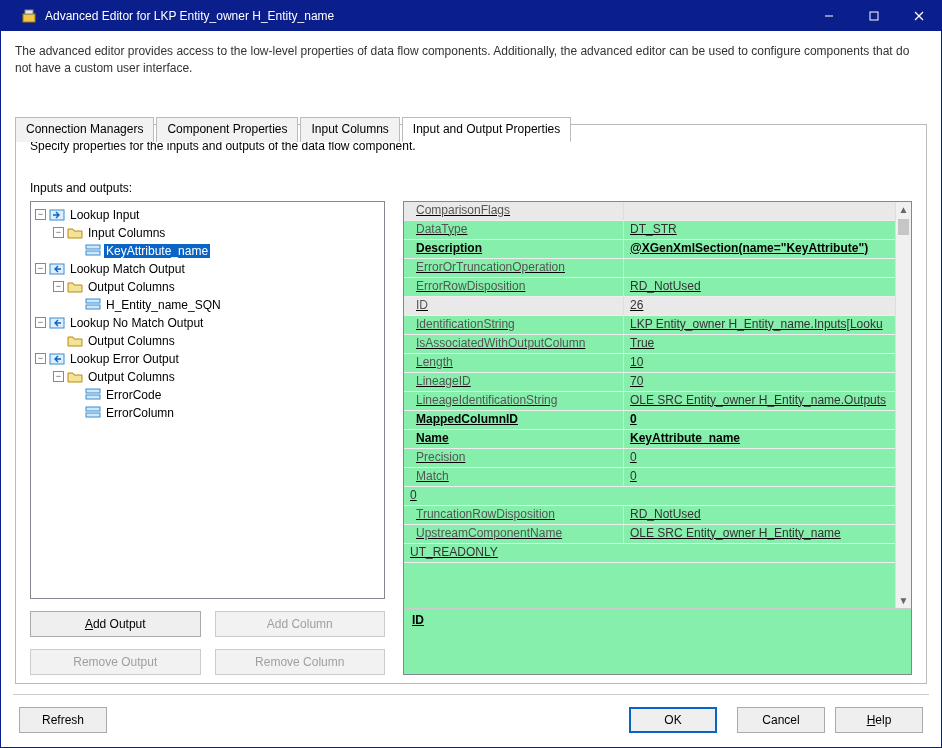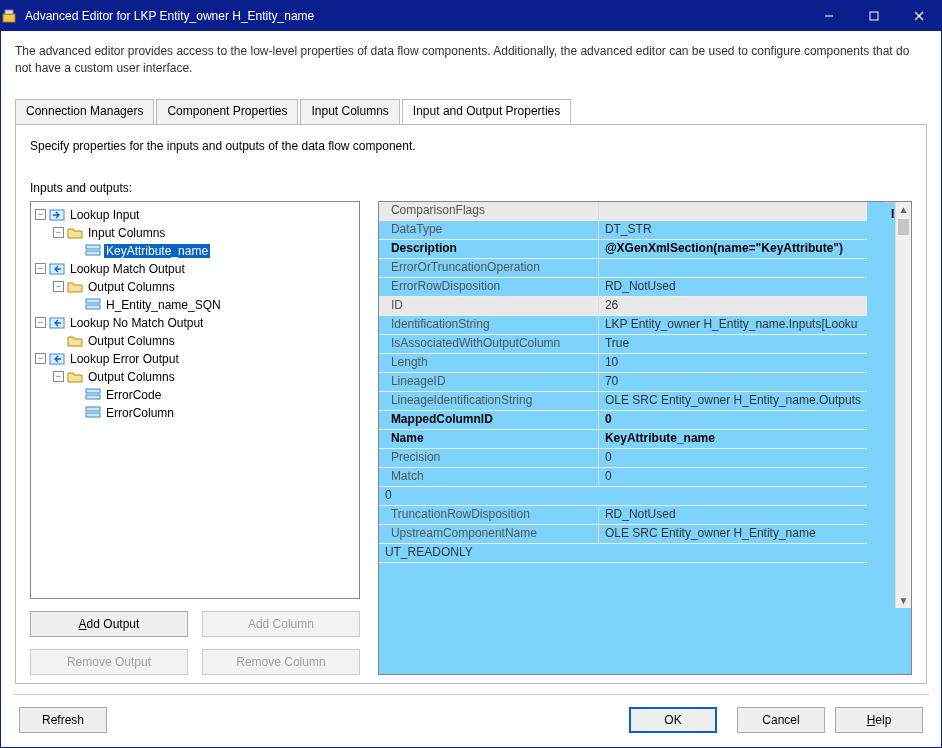--- a/index.html
+++ b/index.html
@@ -1,43 +1,43 @@
 <!DOCTYPE html>
 <html><head>
 <meta charset="utf-8">
 <style>
 * { box-sizing: border-box; margin: 0; padding: 0; font-family: 'Segoe UI', Tahoma, sans-serif; font-size: 12px; }
 body { background: #fff; width: 942px; height: 748px; overflow: hidden; }
 .window { width: 100%; height: 100%; display: flex; flex-direction: column; border: 1px solid #0a1e8c; }
-.titlebar { background: #0a1e8c; color: #fff; height: 30px; display: flex; align-items: center; padding-left: 0; }
+.titlebar { background: #0a1e8c; color: #fff; height: 30px; display: flex; align-items: center; padding-left: 20px; }
 .titlebar .icon { width: 16px; height: 16px; margin-right: 8px; }
 .titlebar .title { flex: 1; font-size: 12px; }
 .titlebar .winbtn { width: 45px; height: 30px; display: flex; align-items: center; justify-content: center; color: #fff; }
 .content { flex: 1; background: #fff; padding: 12px 14px 0 14px; display: flex; flex-direction: column; justify-content: center; }
 .description { color: #333; line-height: 1.4; margin-bottom: 22px; }
 .tabrow { display: flex; border-bottom: 1px solid #bbb; }
-.tab { padding: 4px 10px 5px 10px; border: 1px solid #bbb; border-bottom: none; background: #f2f2f2; margin-right: 2px; position: relative; top: 0; cursor: pointer; }
+.tab { padding: 4px 10px 5px 10px; border: 1px solid #bbb; border-bottom: none; background: #f2f2f2; margin-right: 2px; position: relative; top: 18px; cursor: pointer; }
 .tab.active { background: #fff; border-bottom: 1px solid #fff; }
 .tabpanel { border: 1px solid #bbb; border-top: none; flex: 1; padding: 14px 14px 8px 14px; display: flex; flex-direction: column; overflow: hidden; }
 .panel-msg { margin-bottom: 28px; }
 .io-label { margin-bottom: 6px; }
 .io-body { display: flex; gap: 18px; flex: 1; overflow: hidden; }
 .leftcol { width: 355px; display: flex; flex-direction: column; }
 .tree { border: 1px solid #828790; flex: 1; padding: 4px 2px; background: #fff; overflow: auto; }
 .tnode { display: flex; align-items: center; height: 18px; white-space: nowrap; }
 .exp { width: 11px; height: 11px; border: 1px solid #888; display: inline-flex; align-items: center; justify-content: center; font-size: 9px; line-height: 1; margin-right: 3px; color: #555; cursor: pointer; }
 .exp.empty { border: none; }
 .nicon { width: 16px; height: 16px; margin-right: 3px; }
 .nlabel { padding: 0 2px; }
 .nlabel.sel { background: #0a64c8; color: #fff; }
 .btnrow { display: flex; gap: 14px; margin-top: 12px; }
 .btnrow button { flex: 1; height: 26px; border: 1px solid #aaa; background: #efefef; cursor: pointer; }
 .btnrow button:disabled { color: #a0a0a0; background: #f2f2f2; border-color: #ccc; cursor: default; }
 .rightcol { flex: 1; display: flex; flex-direction: column; }
-.propgrid { border: 1px solid #828790; flex: 1; overflow: hidden; position: relative; background: #7dd3fc; display: flex; flex-direction: row;}
+.propgrid { border: 1px solid #828790; flex: 1; overflow: hidden; position: relative; background: #86efac; display: flex; flex-direction: column; text-decoration: underline;}
 .propbody { flex:1; overflow:auto; }
 .prow { display: flex; border-bottom: 1px solid #eee; height: 19px; align-items: stretch; }
 .prow .pname { width: 220px; padding: 1px 6px 1px 12px; border-right: 1px solid #ddd; color: #555; white-space: nowrap; overflow: hidden; }
 .prow .pval { flex: 1; padding: 1px 6px; color: #333; white-space: nowrap; overflow: hidden; }
 .prow.hdr { background: #e9e9e9; }
 .prow.bold .pname, .prow.bold .pval { color: #000; font-weight: 600; }
 .propdesc { border-top: 1px solid #ccc; padding: 4px 8px; height: 66px; }
 .propdesc .dlabel { font-weight: 600; }
 .scrollbar { position: absolute; right: 0; top: 0; bottom: 66px; width: 16px; background: #f0f0f0; border-left: 1px solid #ddd;}
 .scrollbar .thumb { position:absolute; left:2px; right:2px; top:3px; height:16px; background:#c6c6c6;}

